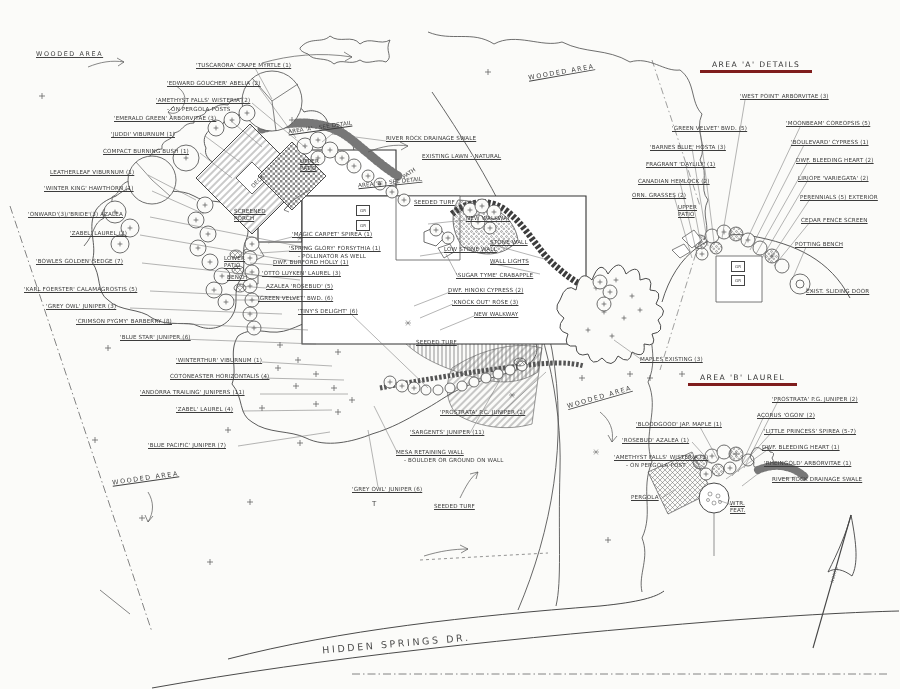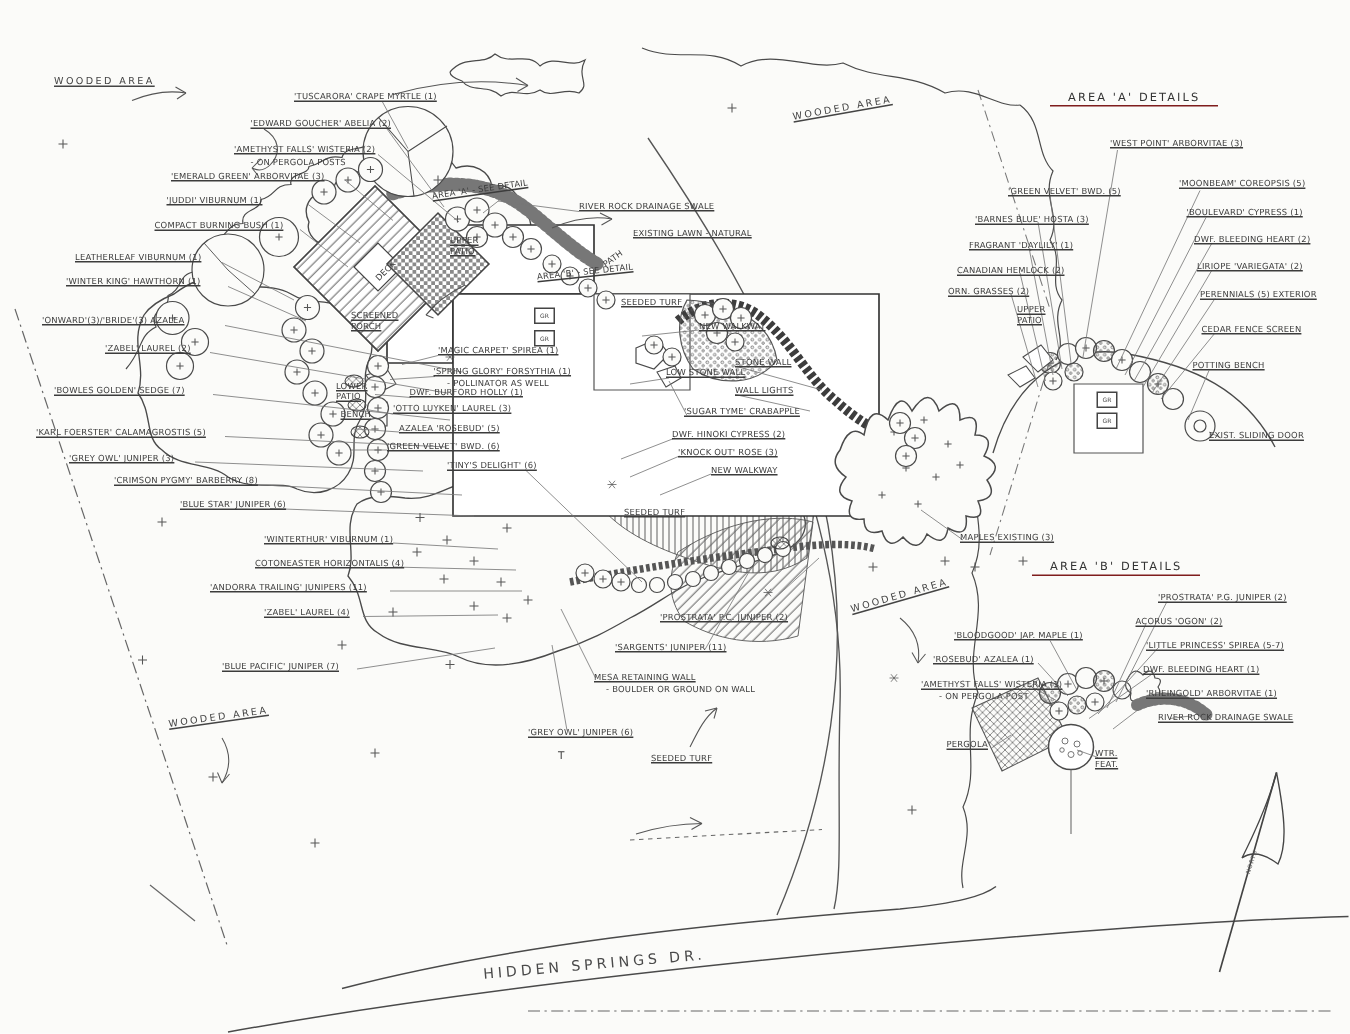--- a/index.html
+++ b/index.html
@@ -4,21 +4,21 @@
 <style>
   html,body{margin:0;padding:0;}
   #canvas{position:relative;width:900px;height:689px;background:#fbfbf9;overflow:hidden;
           font-family:"DejaVu Sans",sans-serif;}
   #art{position:absolute;left:0;top:0;}
   .lb{position:absolute;font-size:5.6px;line-height:1.25;color:#3c3c3c;letter-spacing:.15px;
       white-space:nowrap;z-index:5;}
   .u{text-decoration:underline;}
   .wrap{white-space:normal;}
   .wood{font-size:6.4px;letter-spacing:1.6px;color:#444;}
-  .ttl{font-size:7.6px;letter-spacing:1.4px;color:#333;border-bottom:1px solid #7f1d1d;
+  .ttl{font-size:7.6px;letter-spacing:1.4px;color:#333;border-bottom:3px solid #7f1d1d;
        padding:0 12px 1px 12px;}
   .road{font-size:9.5px;letter-spacing:2.6px;color:#4a4a4a;}
   .north{font-size:4px;letter-spacing:.5px;color:#555;}
   .tmark{font-size:7px;color:#444;}
   .gr{position:absolute;width:12px;height:9px;border:0.8px solid #444;background:#fff;
       font-size:4px;color:#444;text-align:center;line-height:9px;z-index:6;}
 </style>
 </head>
 <body>
 
@@ -432,21 +432,21 @@
   <div class="lb u wrap" style="left:678px;top:204px;width:26px;">UPPER PATIO</div>
   <div class="lb u" style="left:786px;top:120px;">'MOONBEAM' COREOPSIS (5)</div>
   <div class="lb u" style="left:791px;top:139px;">'BOULEVARD' CYPRESS (1)</div>
   <div class="lb u" style="left:796px;top:157px;">DWF. BLEEDING HEART (2)</div>
   <div class="lb u" style="left:798px;top:175px;">LIRIOPE 'VARIEGATA' (2)</div>
   <div class="lb u" style="left:800px;top:194px;">PERENNIALS (5) EXTERIOR</div>
   <div class="lb u" style="left:801px;top:217px;">CEDAR FENCE SCREEN</div>
   <div class="lb u" style="left:795px;top:241px;">POTTING BENCH</div>
   <div class="lb u" style="left:806px;top:288px;">EXIST. SLIDING DOOR</div>
 
-  <div class="lb ttl" style="left:688px;top:373px;">AREA 'B' DETAILS</div>
+  <div class="lb ttl" style="left:688px;top:373px;">AREA 'B' LAUREL</div>
   <div class="lb u" style="left:636px;top:421px;">'BLOODGOOD' JAP. MAPLE (1)</div>
   <div class="lb u" style="left:622px;top:437px;">'ROSEBUD' AZALEA (1)</div>
   <div class="lb u" style="left:614px;top:454px;">'AMETHYST FALLS' WISTERIA (1)</div>
   <div class="lb" style="left:626px;top:462px;">- ON PERGOLA POST</div>
   <div class="lb u" style="left:631px;top:494px;">PERGOLA</div>
   <div class="lb u" style="left:772px;top:396px;">'PROSTRATA' P.G. JUNIPER (2)</div>
   <div class="lb u" style="left:757px;top:412px;">ACORUS 'OGON' (2)</div>
   <div class="lb u" style="left:764px;top:428px;">'LITTLE PRINCESS' SPIREA (5-7)</div>
   <div class="lb u" style="left:762px;top:444px;">DWF. BLEEDING HEART (1)</div>
   <div class="lb u" style="left:764px;top:460px;">'RHEINGOLD' ARBORVITAE (1)</div>

